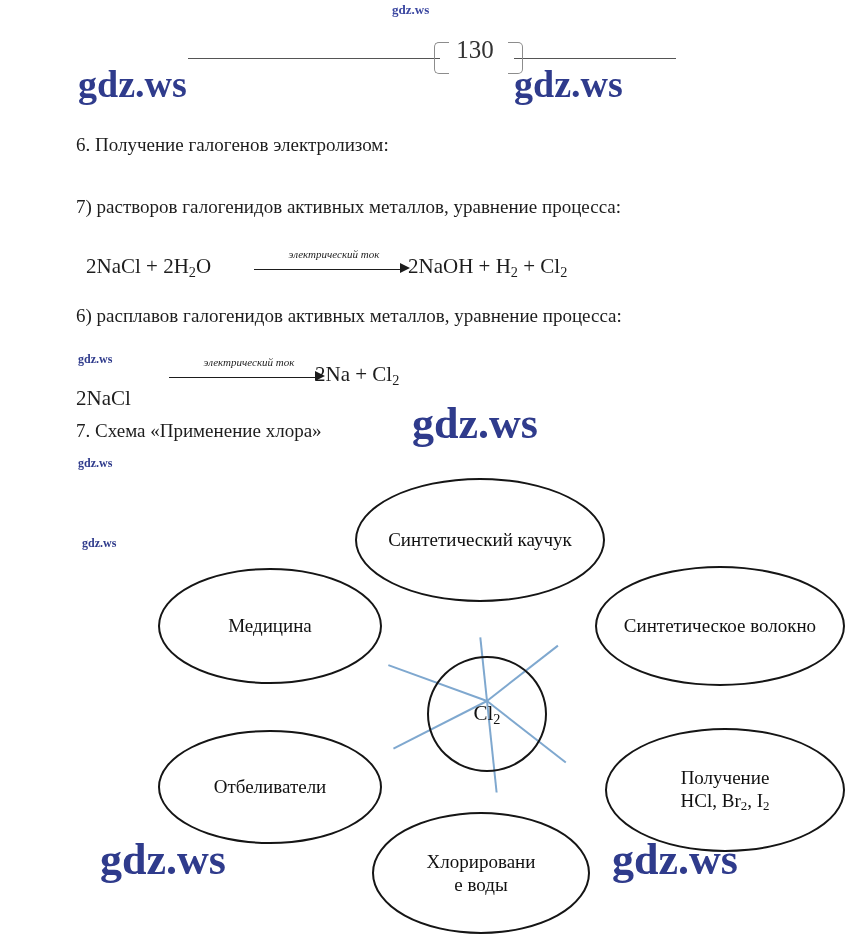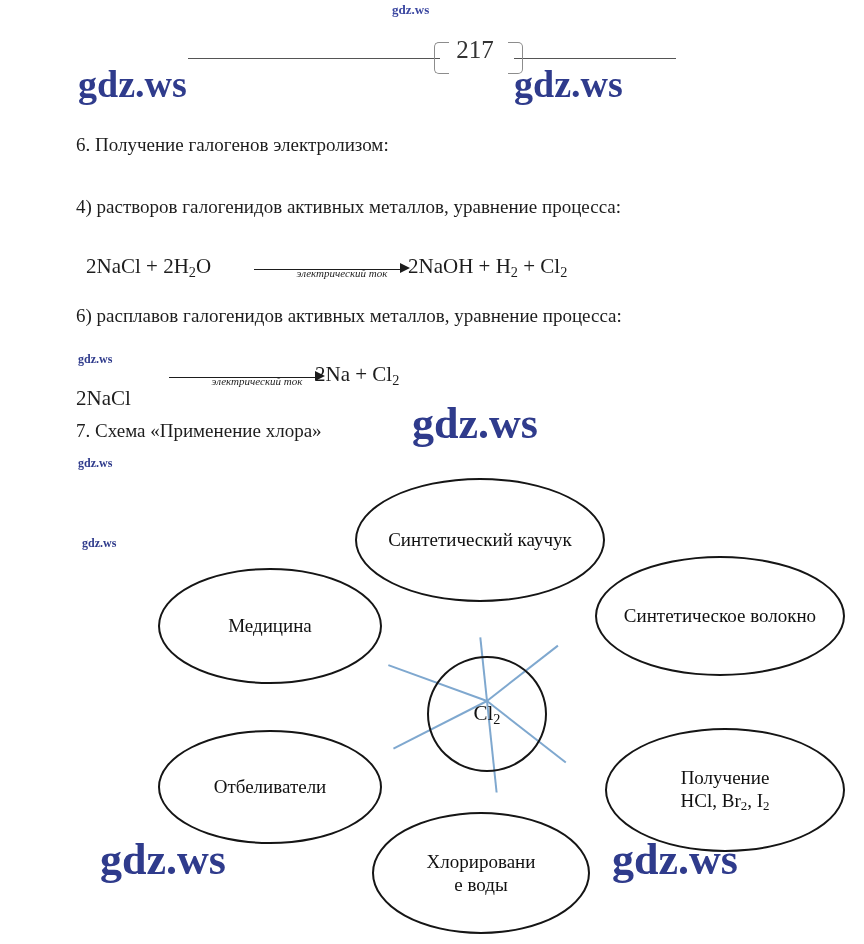--- a/index.html
+++ b/index.html
@@ -104,28 +104,27 @@
   .eq sub { font-size: 0.68em; vertical-align: -0.25em; }
 
   .arrow-wrap {
     position: absolute;
     height: 30px;
   }
   .arrow-wrap.a1 { left: 250px; top: 248px; width: 160px; }
   .arrow-wrap.a2 { left: 165px; top: 356px; width: 160px; }
   .arrow-label {
     position: absolute;
-    left: 12px; top: 0;
+    left: 4px; top: 0;
     width: 100%;
     text-align: center;
     font-size: 11px;
     font-style: italic;
     font-family: "Liberation Serif", serif;
     color: #1d1d1d;
-    margin-top: 19px;
   }
   .arrow-line {
     position: absolute;
     left: 4px;
     top: 21px;
     width: calc(100% - 14px);
     height: 1px;
     background: #1d1d1d;
   }
   .arrow-head {
@@ -183,25 +182,25 @@
 <div class="wm wm-small-3">gdz.ws</div>
 <div class="wm wm-mid">gdz.ws</div>
 <div class="wm wm-bot-l">gdz.ws</div>
 <div class="wm wm-bot-r">gdz.ws</div>
 
 <div class="page-header">
   <div class="rule-left"></div>
   <div class="rule-right"></div>
   <div class="bracket left"></div>
   <div class="bracket right"></div>
-  <div class="page-number">217</div>
+  <div class="page-number">130</div>
 </div>
 
 <div class="line t-item6">6. Получение галогенов электролизом:</div>
-<div class="line t-sub1">4) растворов галогенидов активных металлов, уравнение процесса:</div>
+<div class="line t-sub1">7) растворов галогенидов активных металлов, уравнение процесса:</div>
 
 <div class="eq eq1">
   <span>2NaCl + 2H<sub>2</sub>O</span>
 </div>
 <div class="arrow-wrap a1">
   <div class="arrow-label">электрический ток</div>
   <div class="arrow-line"></div>
   <div class="arrow-head"></div>
 </div>
 <div class="eq" style="left:408px; top:254px;">
@@ -234,21 +233,21 @@
   <div class="connector" style="left:487px; top:240px; width:92px;  transform:rotate(84deg);"></div>
 
   <div class="node center" style="left:427px; top:196px; width:120px; height:116px;">
     <span>Cl<sub>2</sub></span>
   </div>
 
   <div class="node" style="left:355px; top:18px; width:250px; height:124px;font-family:Liberation Serif, serif;">
     <span>Синтетический каучук</span>
   </div>
 
-  <div class="node" style="left:595px; top:96px; width:250px; height:120px;">
+  <div class="node" style="left:595px; top:106px; width:250px; height:120px;">
     <span>Синтетическое волокно</span>
   </div>
 
   <div class="node" style="left:158px; top:270px; width:224px; height:114px;">
     <span>Отбеливатели</span>
   </div>
 
   <div class="node" style="left:158px; top:108px; width:224px; height:116px;">
     <span>Медицина</span>
   </div>

